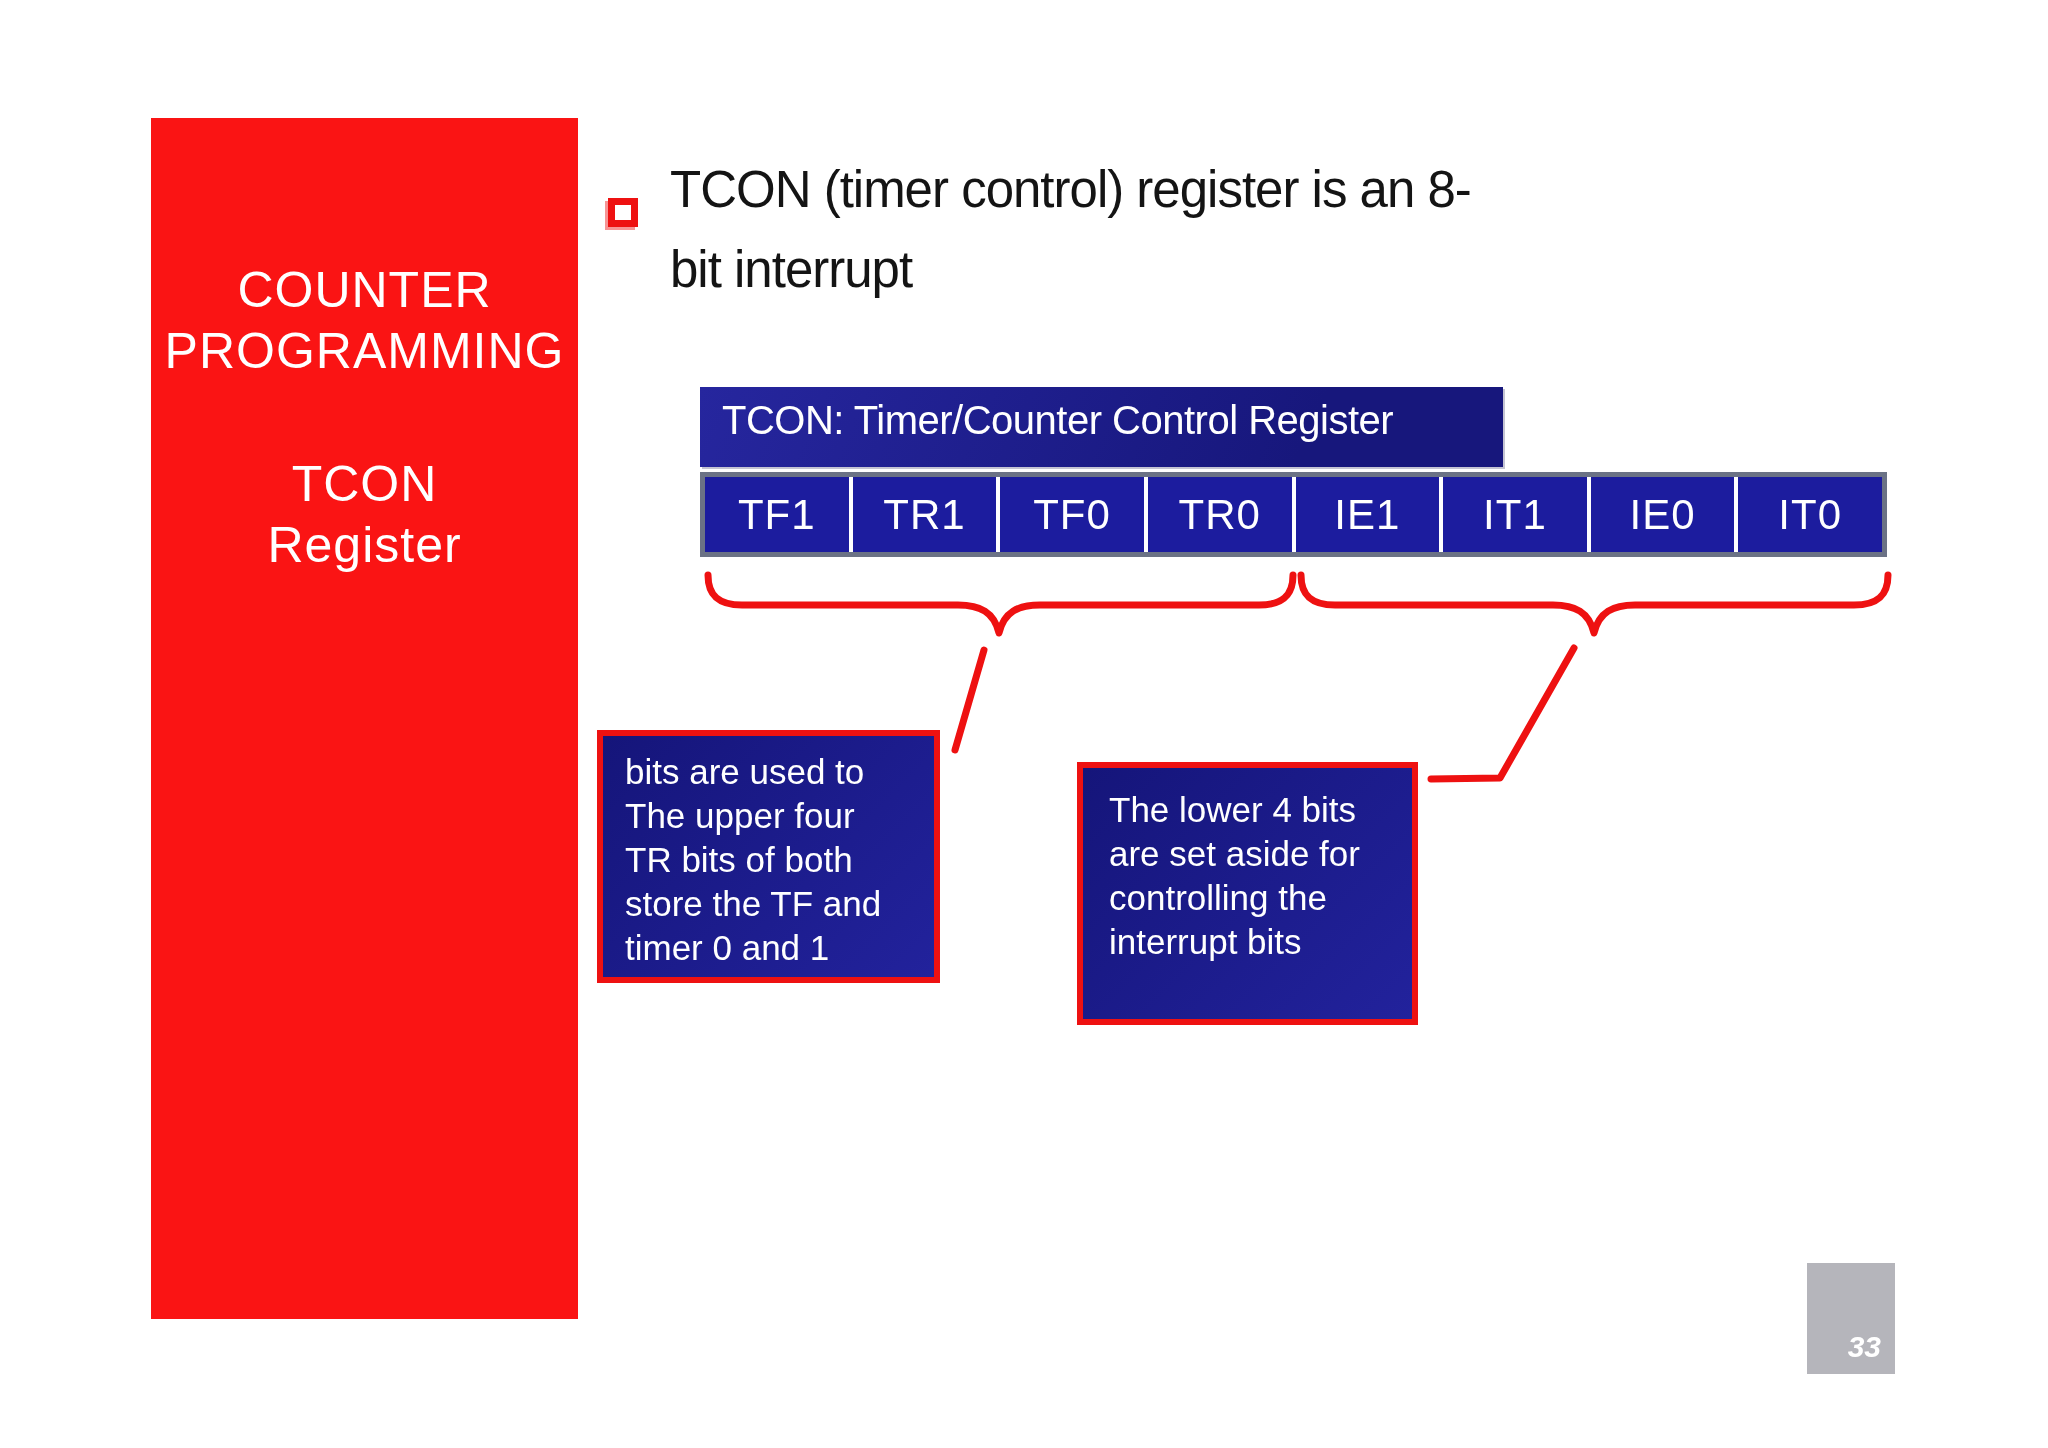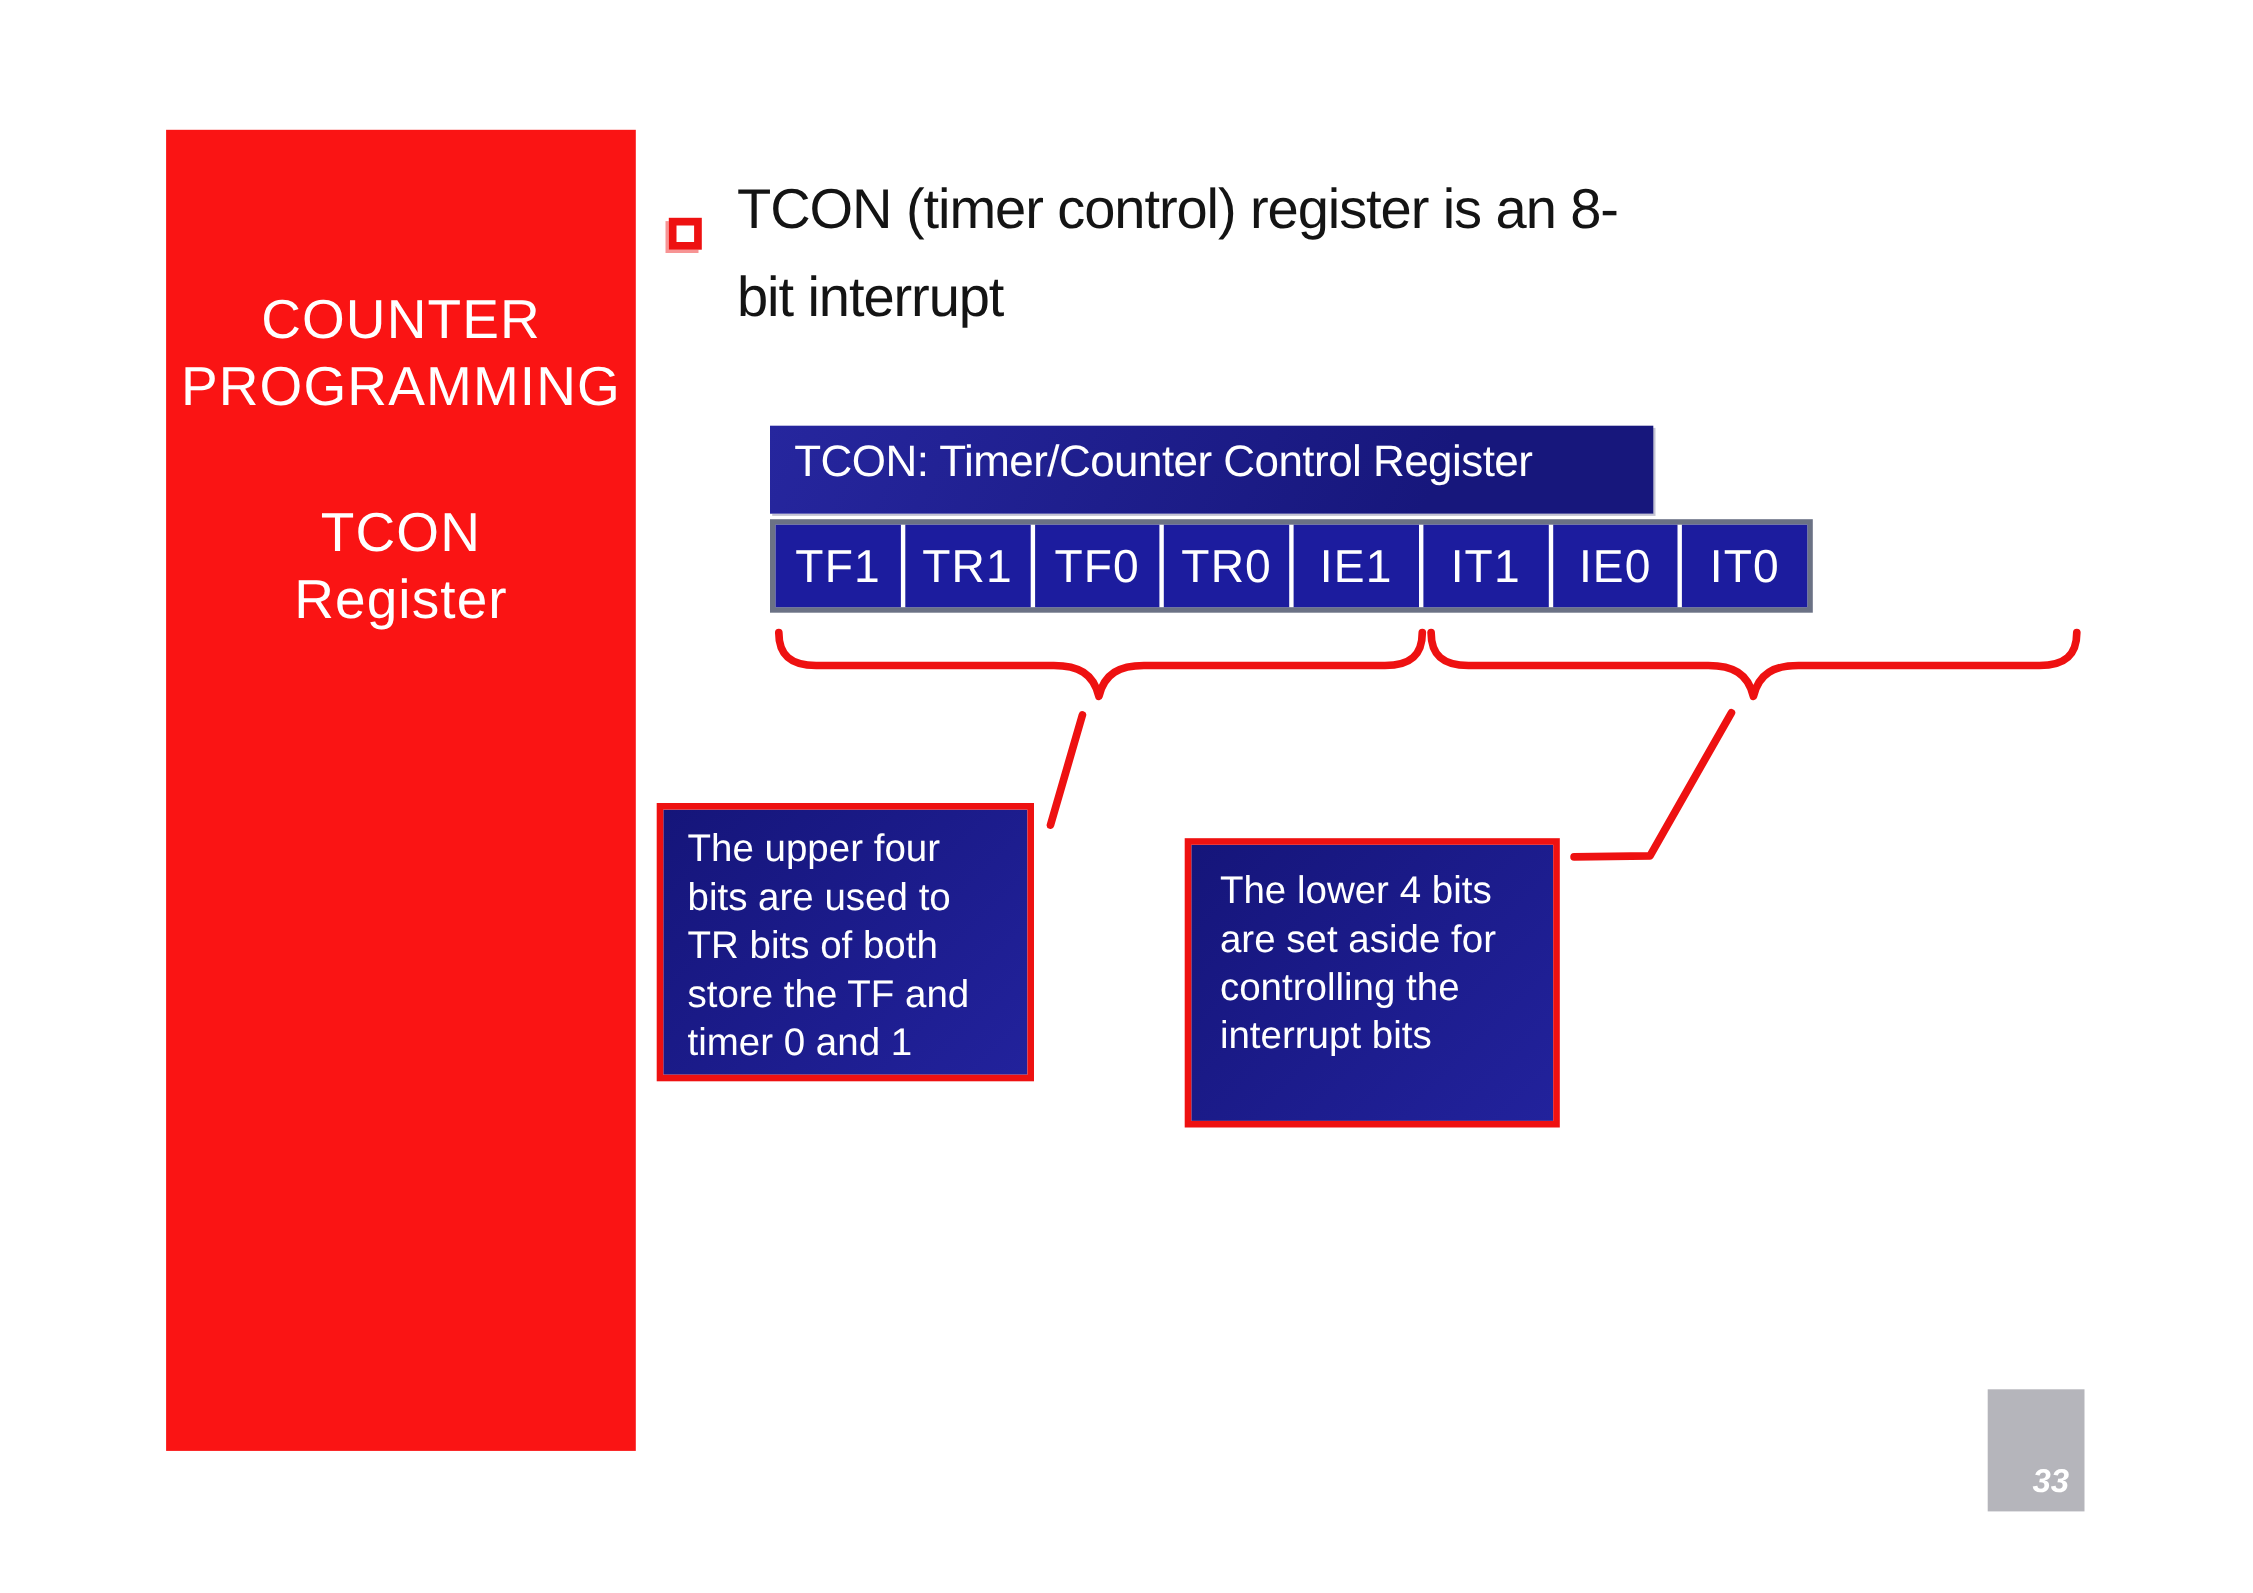--- a/index.html
+++ b/index.html
@@ -27,21 +27,21 @@
   
   .reg-header{
     position:absolute;left:700px;top:387px;width:803px;height:80px;
     background:linear-gradient(115deg,#26269e 0%,#17177c 75%);
     color:#ffffff;font-size:40px;line-height:66px;letter-spacing:-0.5px;
     padding-left:22px;box-sizing:border-box;
     box-shadow:2px 2px 0 rgba(20,20,80,0.25);
   }
   
   .reg-frame{
-    position:absolute;left:700px;top:472px;width:948px;height:85px;
+    position:absolute;left:700px;top:472px;width:1187px;height:85px;
     background:#6b7285;padding:5px;box-sizing:border-box;
   }
   .reg-inner{height:100%;background:#ffffff;display:flex;gap:4px;}
   .bit{
     flex:1;background:#1c1c9e;color:#ffffff;display:flex;align-items:center;
     justify-content:center;font-size:42px;letter-spacing:1px;
   }
   
   .overlay{position:absolute;left:0;top:0;width:2048px;height:1448px;pointer-events:none;}
   .redline{stroke:#ee1111;stroke-width:7;fill:none;stroke-linecap:round;stroke-linejoin:round;}
@@ -100,22 +100,22 @@
   </div>
 
   <svg class="overlay" viewBox="0 0 2048 1448" xmlns="http://www.w3.org/2000/svg">
     <path class="redline" d="M 708 575 C 708 596, 719 605, 742 605 L 958 605 C 980 605, 994 612, 999 633 C 1004 612, 1018 605, 1040 605 L 1259 605 C 1282 605, 1293 596, 1293 575"></path>
     <path class="redline" d="M 1301 575 C 1301 596, 1312 605, 1335 605 L 1553 605 C 1575 605, 1589 612, 1594 633 C 1599 612, 1613 605, 1635 605 L 1854 605 C 1877 605, 1888 596, 1888 575"></path>
     <path class="redline" d="M 984 650 L 955 750"></path>
     <path class="redline" d="M 1574 648 L 1500 778 L 1431 779"></path>
   </svg>
 
   <div class="callout callout-upper">
+    <span class="callout-line">bits are used to</span>
     <span class="callout-line">The upper four</span>
-    <span class="callout-line">bits are used to</span>
     <span class="callout-line">TR bits of both</span>
     <span class="callout-line">store the TF and</span>
     <span class="callout-line">timer 0 and 1</span>
   </div>
 
   <div class="callout callout-lower">
     <span class="callout-line">The lower 4 bits</span>
     <span class="callout-line">are set aside for</span>
     <span class="callout-line">controlling the</span>
     <span class="callout-line">interrupt bits</span>

